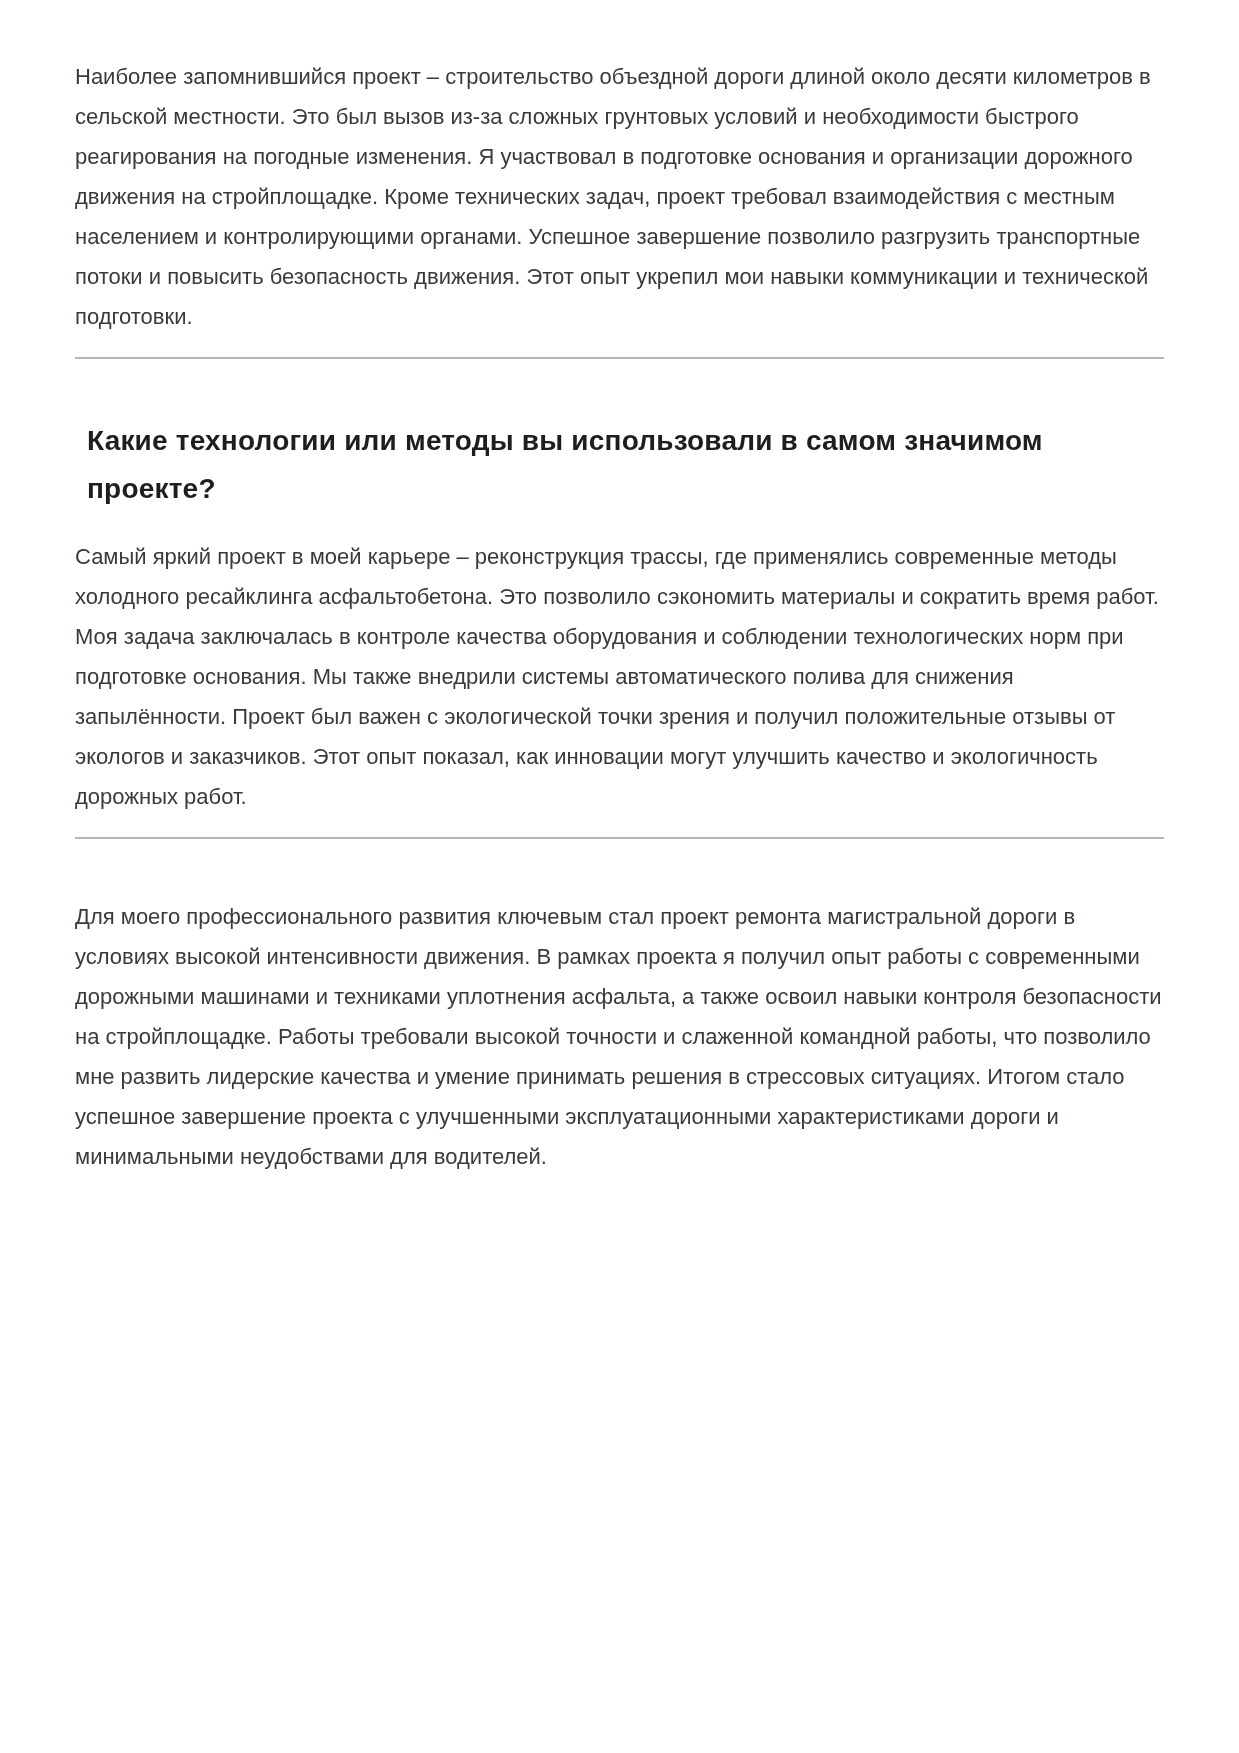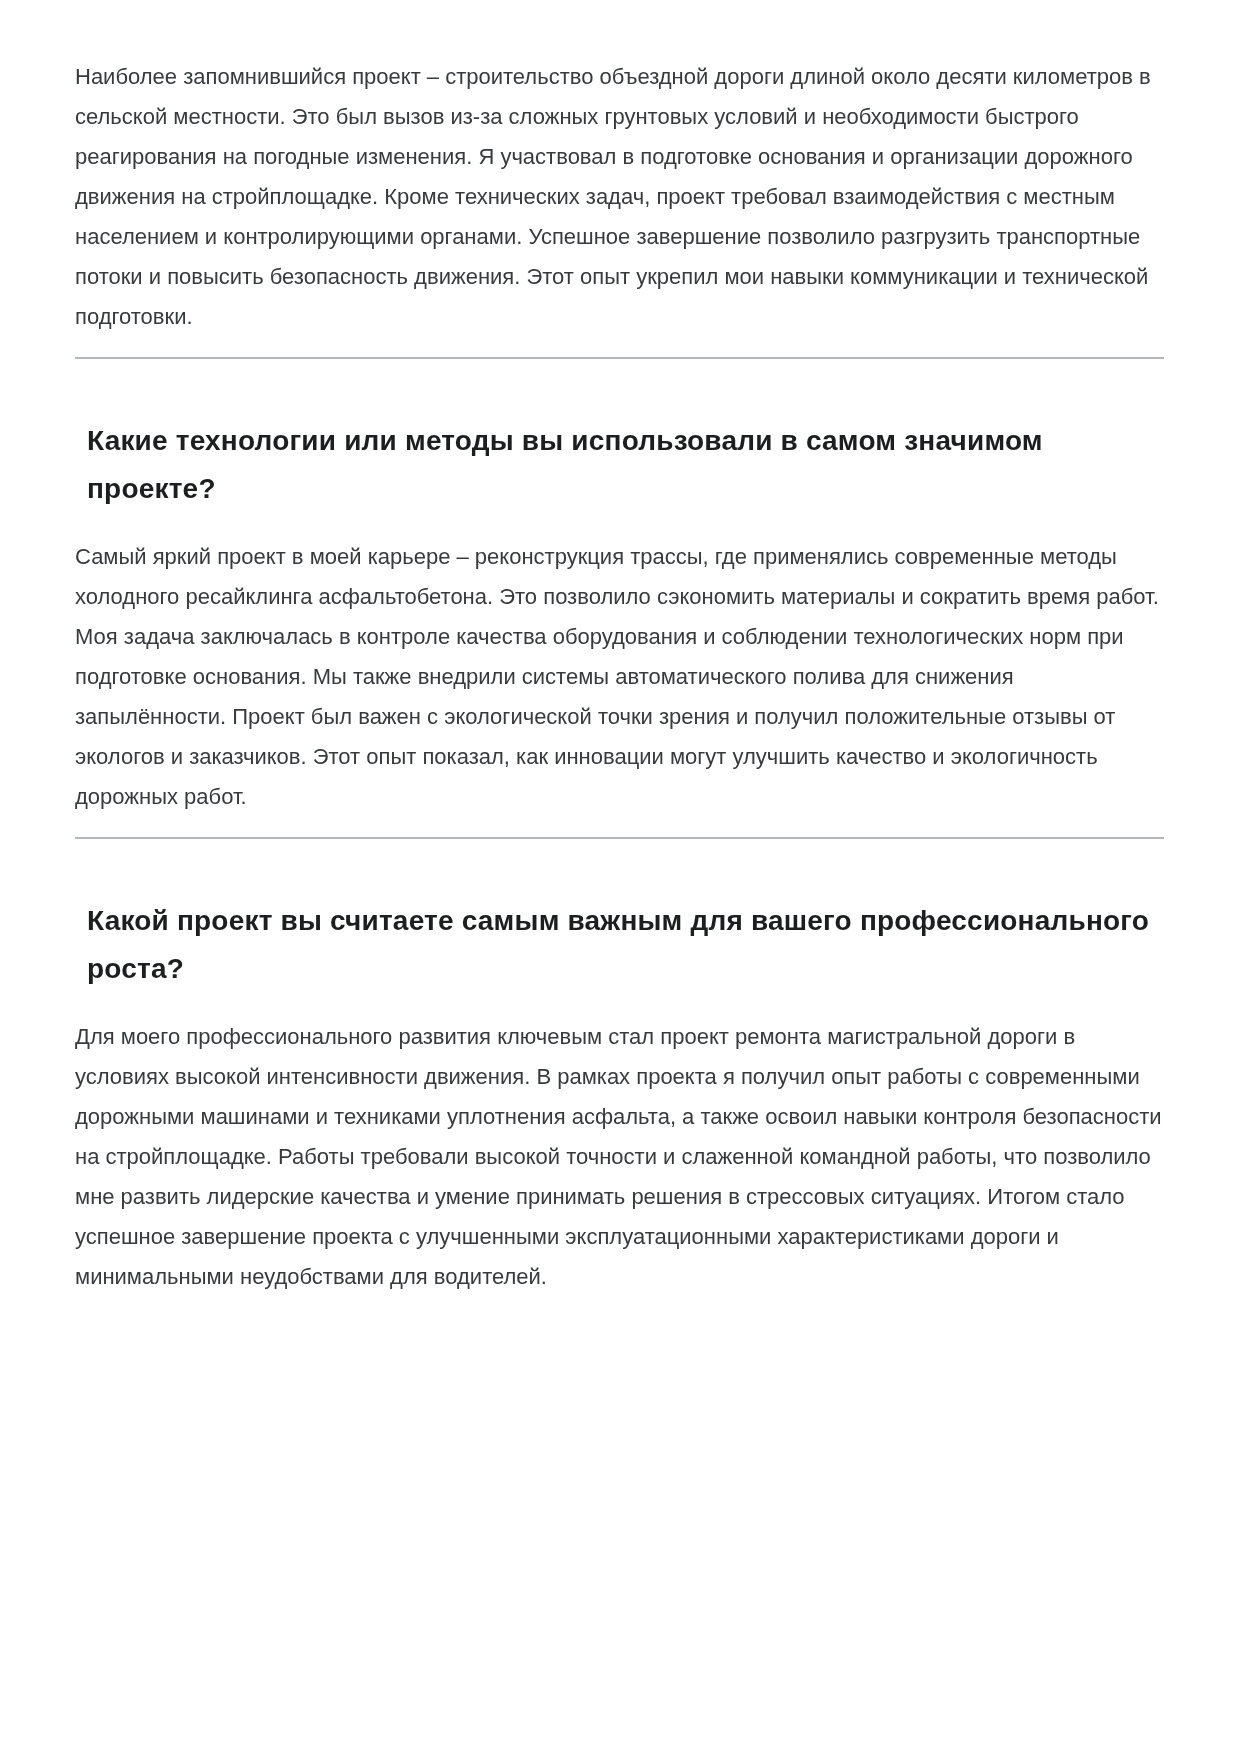--- a/index.html
+++ b/index.html
@@ -50,17 +50,16 @@
   <p class="answer-paragraph">Наиболее запомнившийся проект – строительство объездной дороги длиной около десяти километров в сельской местности. Это был вызов из-за сложных грунтовых условий и необходимости быстрого реагирования на погодные изменения. Я участвовал в подготовке основания и организации дорожного движения на стройплощадке. Кроме технических задач, проект требовал взаимодействия с местным населением и контролирующими органами. Успешное завершение позволило разгрузить транспортные потоки и повысить безопасность движения. Этот опыт укрепил мои навыки коммуникации и технической подготовки.</p>
 
   <hr class="section-divider">
 
   <h2 class="question-heading">Какие технологии или методы вы использовали в самом значимом проекте?</h2>
 
   <p class="answer-paragraph">Самый яркий проект в моей карьере – реконструкция трассы, где применялись современные методы холодного ресайклинга асфальтобетона. Это позволило сэкономить материалы и сократить время работ. Моя задача заключалась в контроле качества оборудования и соблюдении технологических норм при подготовке основания. Мы также внедрили системы автоматического полива для снижения запылённости. Проект был важен с экологической точки зрения и получил положительные отзывы от экологов и заказчиков. Этот опыт показал, как инновации могут улучшить качество и экологичность дорожных работ.</p>
 
   <hr class="section-divider">
 
-  <h2 class="question-heading">Какой проект вы считаете самым важным для вашего профессионального роста?</h2>
 
   <p class="answer-paragraph">Для моего профессионального развития ключевым стал проект ремонта магистральной дороги в условиях высокой интенсивности движения. В рамках проекта я получил опыт работы с современными дорожными машинами и техниками уплотнения асфальта, а также освоил навыки контроля безопасности на стройплощадке. Работы требовали высокой точности и слаженной командной работы, что позволило мне развить лидерские качества и умение принимать решения в стрессовых ситуациях. Итогом стало успешное завершение проекта с улучшенными эксплуатационными характеристиками дороги и минимальными неудобствами для водителей.</p>
 
 </main>
 
 </body></html>

